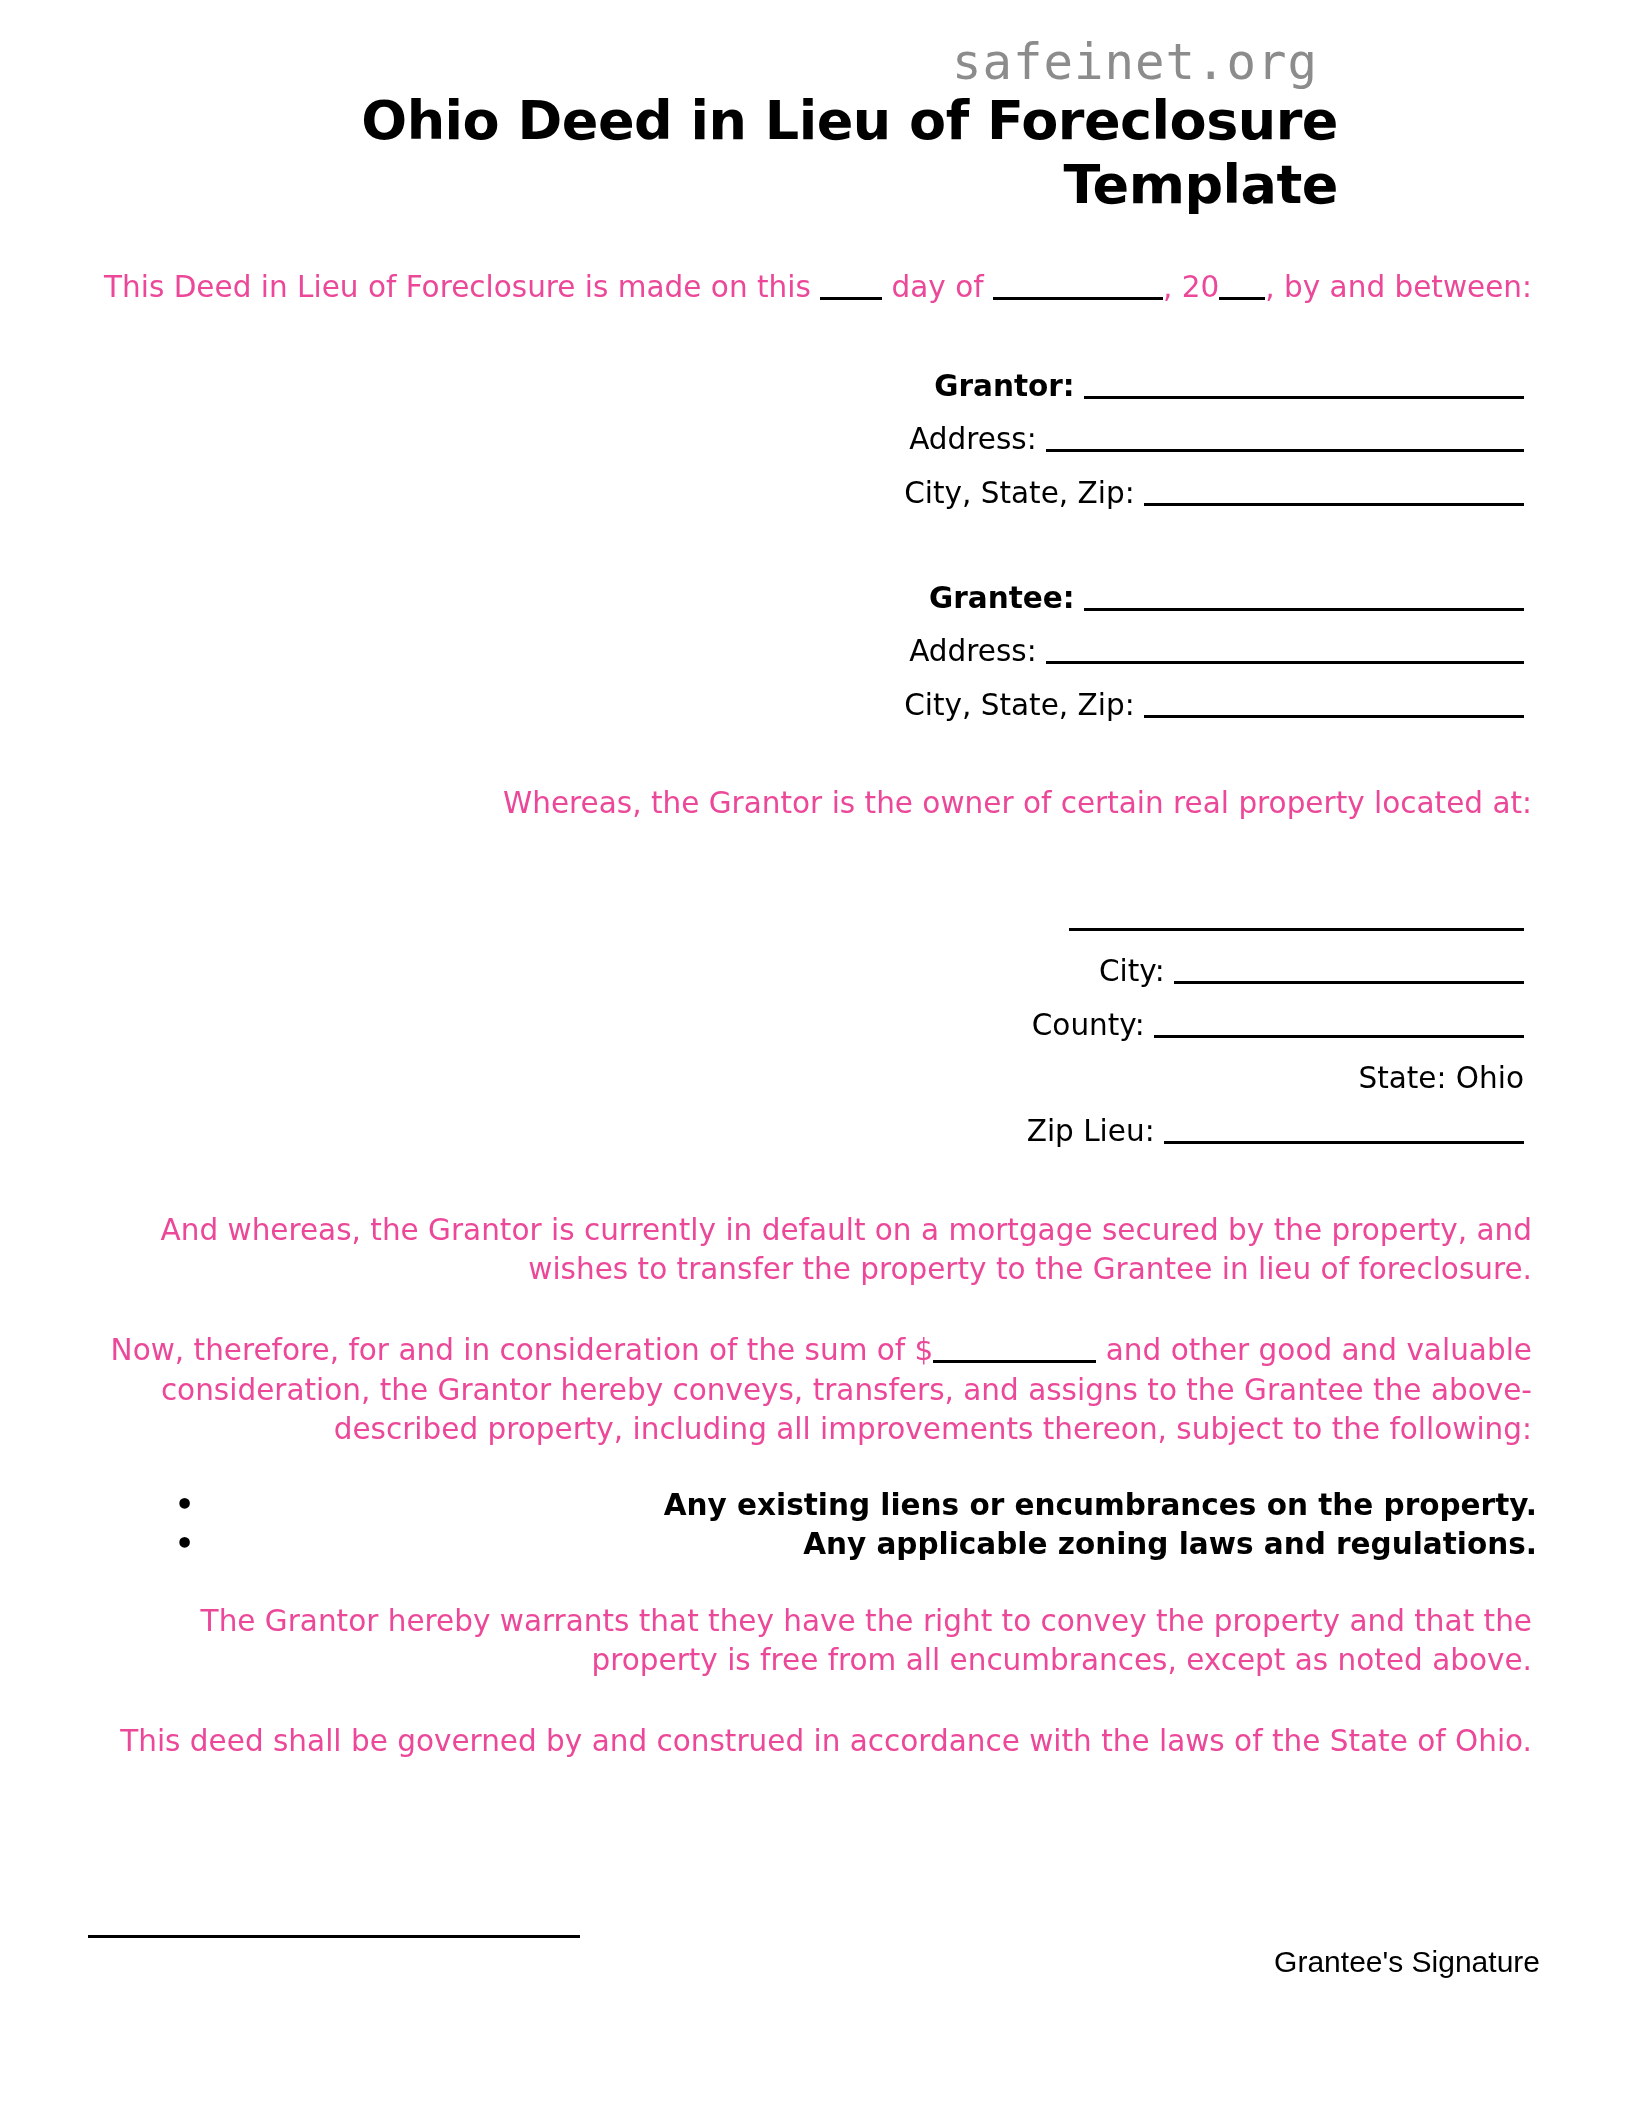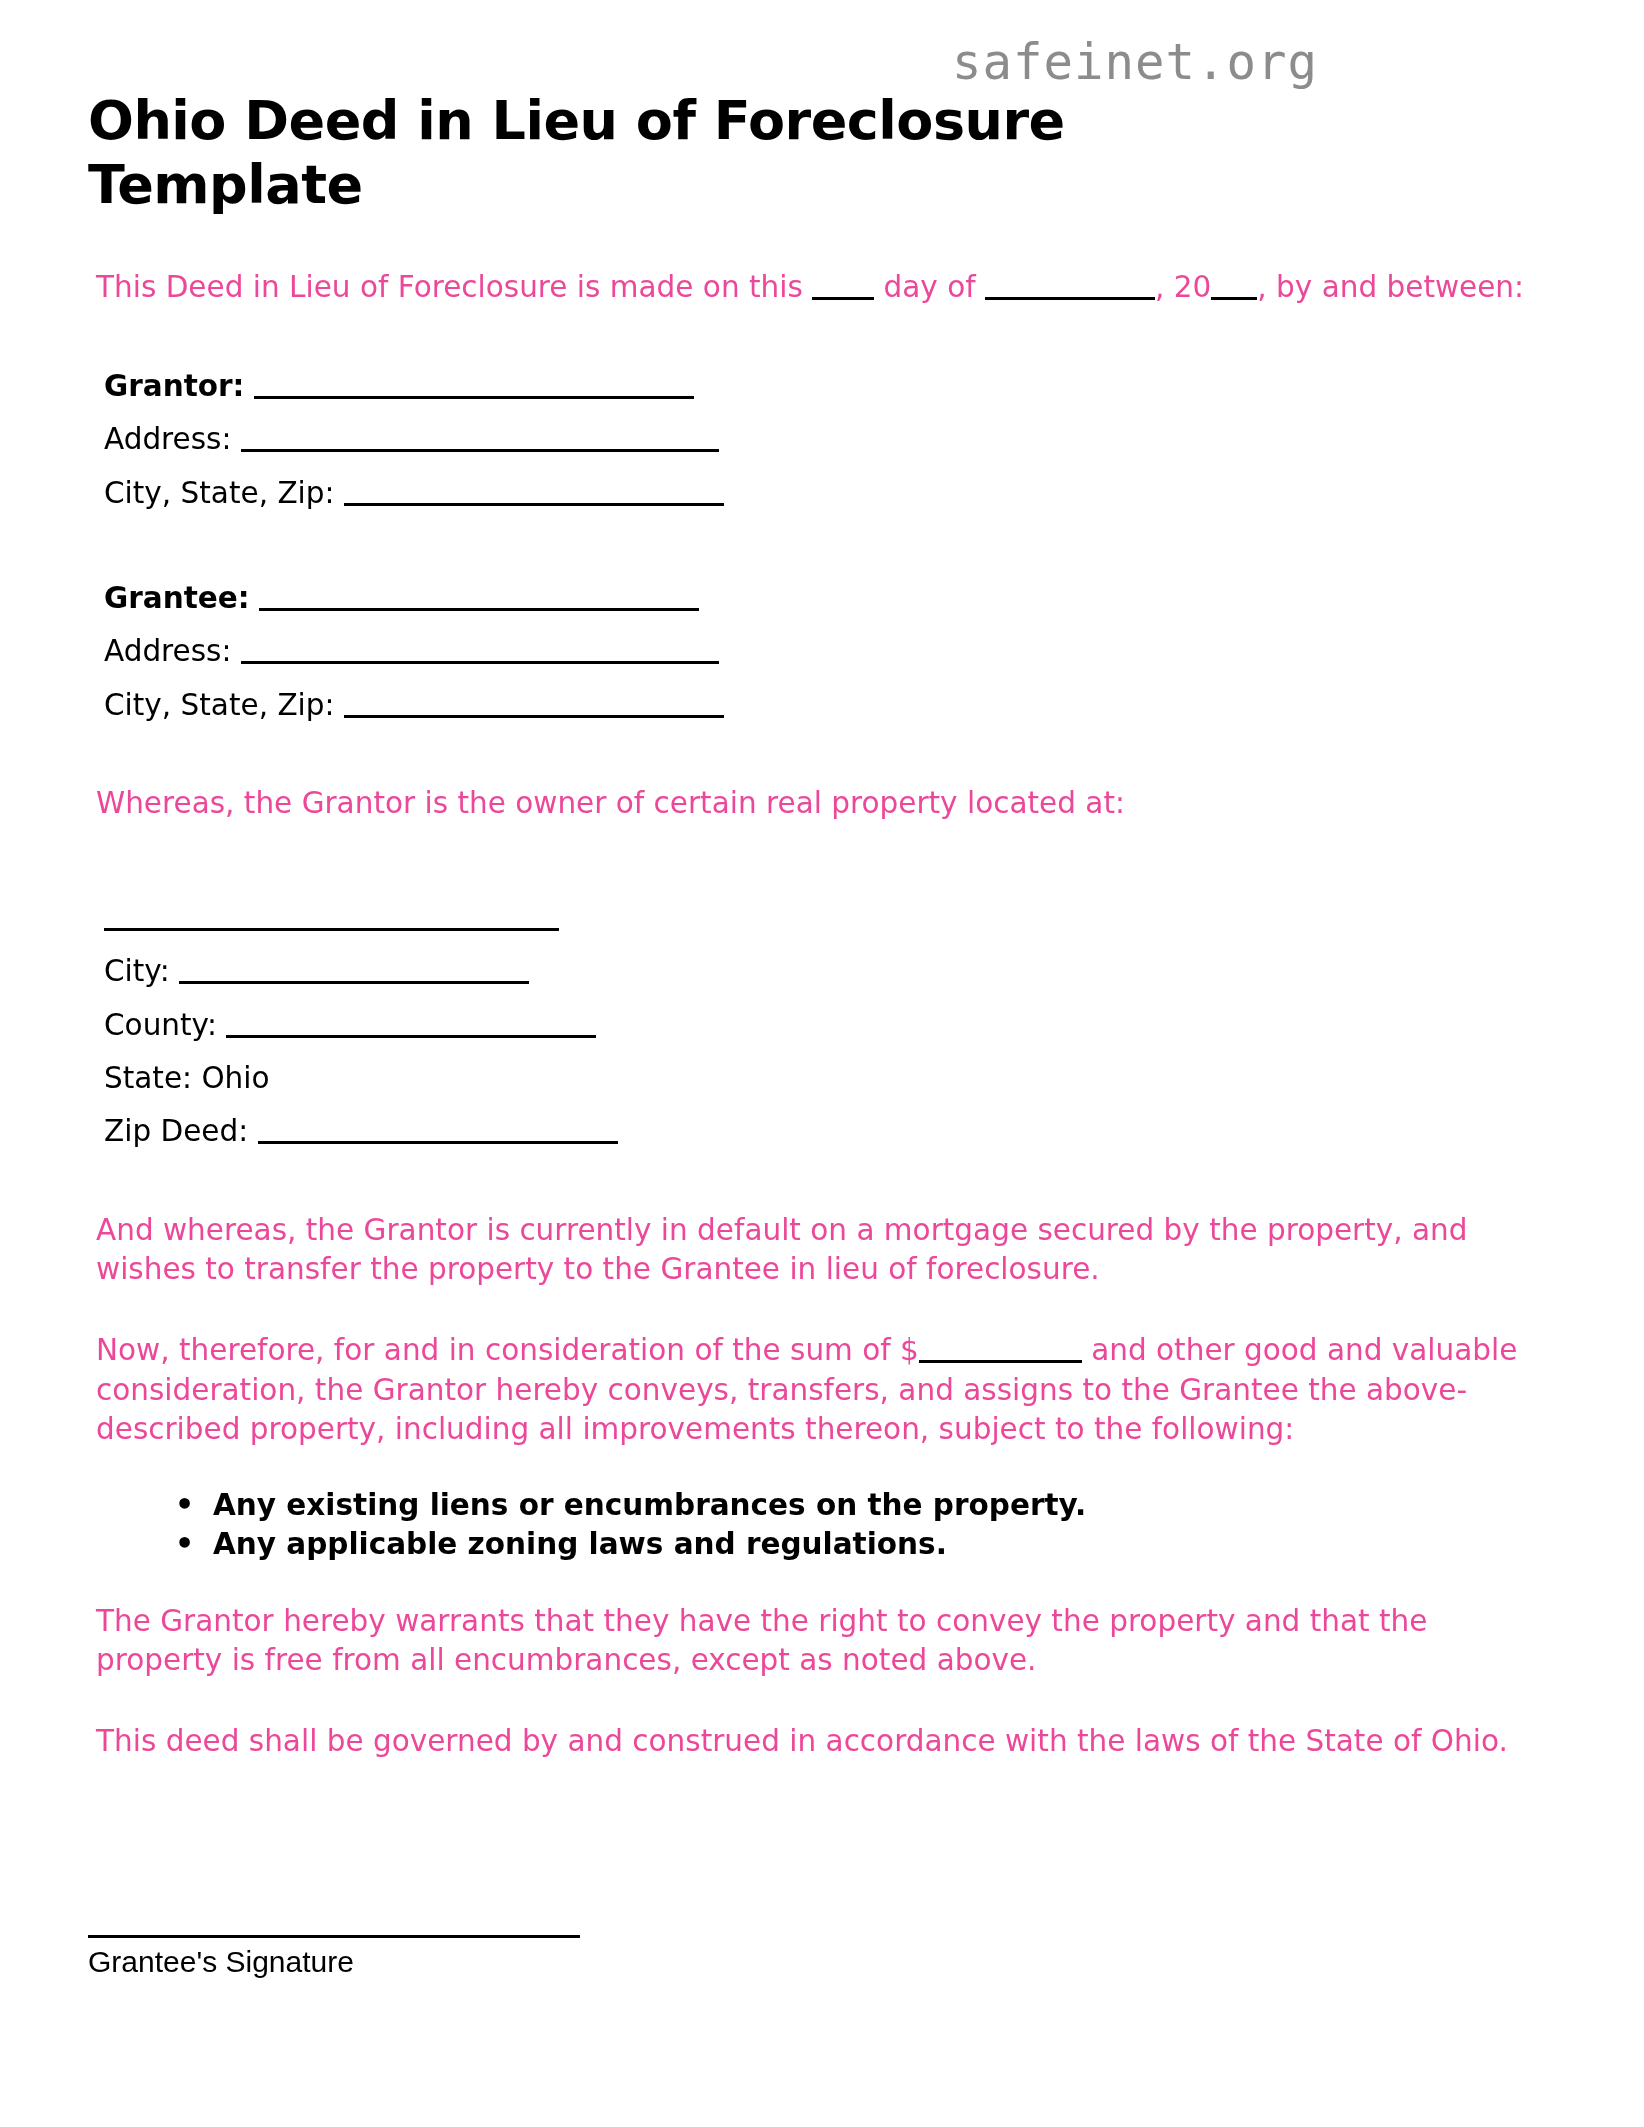--- a/index.html
+++ b/index.html
@@ -15,20 +15,21 @@
     position: relative;
     overflow: hidden;
   }
 
   .page {
     position: relative;
     width: 1380px;
     height: 2127px;
     background: #ffffff;
     box-sizing: border-box;
+    text-align: right;
   }
 
   .watermark {
     position: absolute;
     top: 38px;
     right: 62px;
     font-family: "DejaVu Sans Mono", monospace;
     font-size: 49px;
     letter-spacing: 1px;
     color: #8c8c8c;
@@ -183,21 +184,21 @@
 
     <div class="gap-block"></div>
 
     <div class="prop-block">
       <p><span class="rule r-legal"></span></p>
       <p><span>City:</span>
         <span class="rule r-city"></span></p>
       <p><span>County:</span>
         <span class="rule r-county"></span></p>
       <p>State: Ohio</p>
-      <p><span>Zip Deed:</span>
+      <p><span>Zip Lieu:</span>
         <span class="rule r-zip"></span></p>
     </div>
 
     <div class="gap-md"></div>
 
     <p class="para">And whereas, the Grantor is currently in default on a mortgage secured by the property, and wishes to transfer the property to the Grantee in lieu of foreclosure.</p>
 
     <div class="gap-sm"></div>
 
     <p class="para"><span>Now, therefore, for and in consideration of the sum of $</span><span class="rule-inline r-sum"></span><span> and other good and valuable consideration, the Grantor hereby conveys, transfers, and assigns to the Grantee the above-described property, including all improvements thereon, subject to the following:</span></p>

